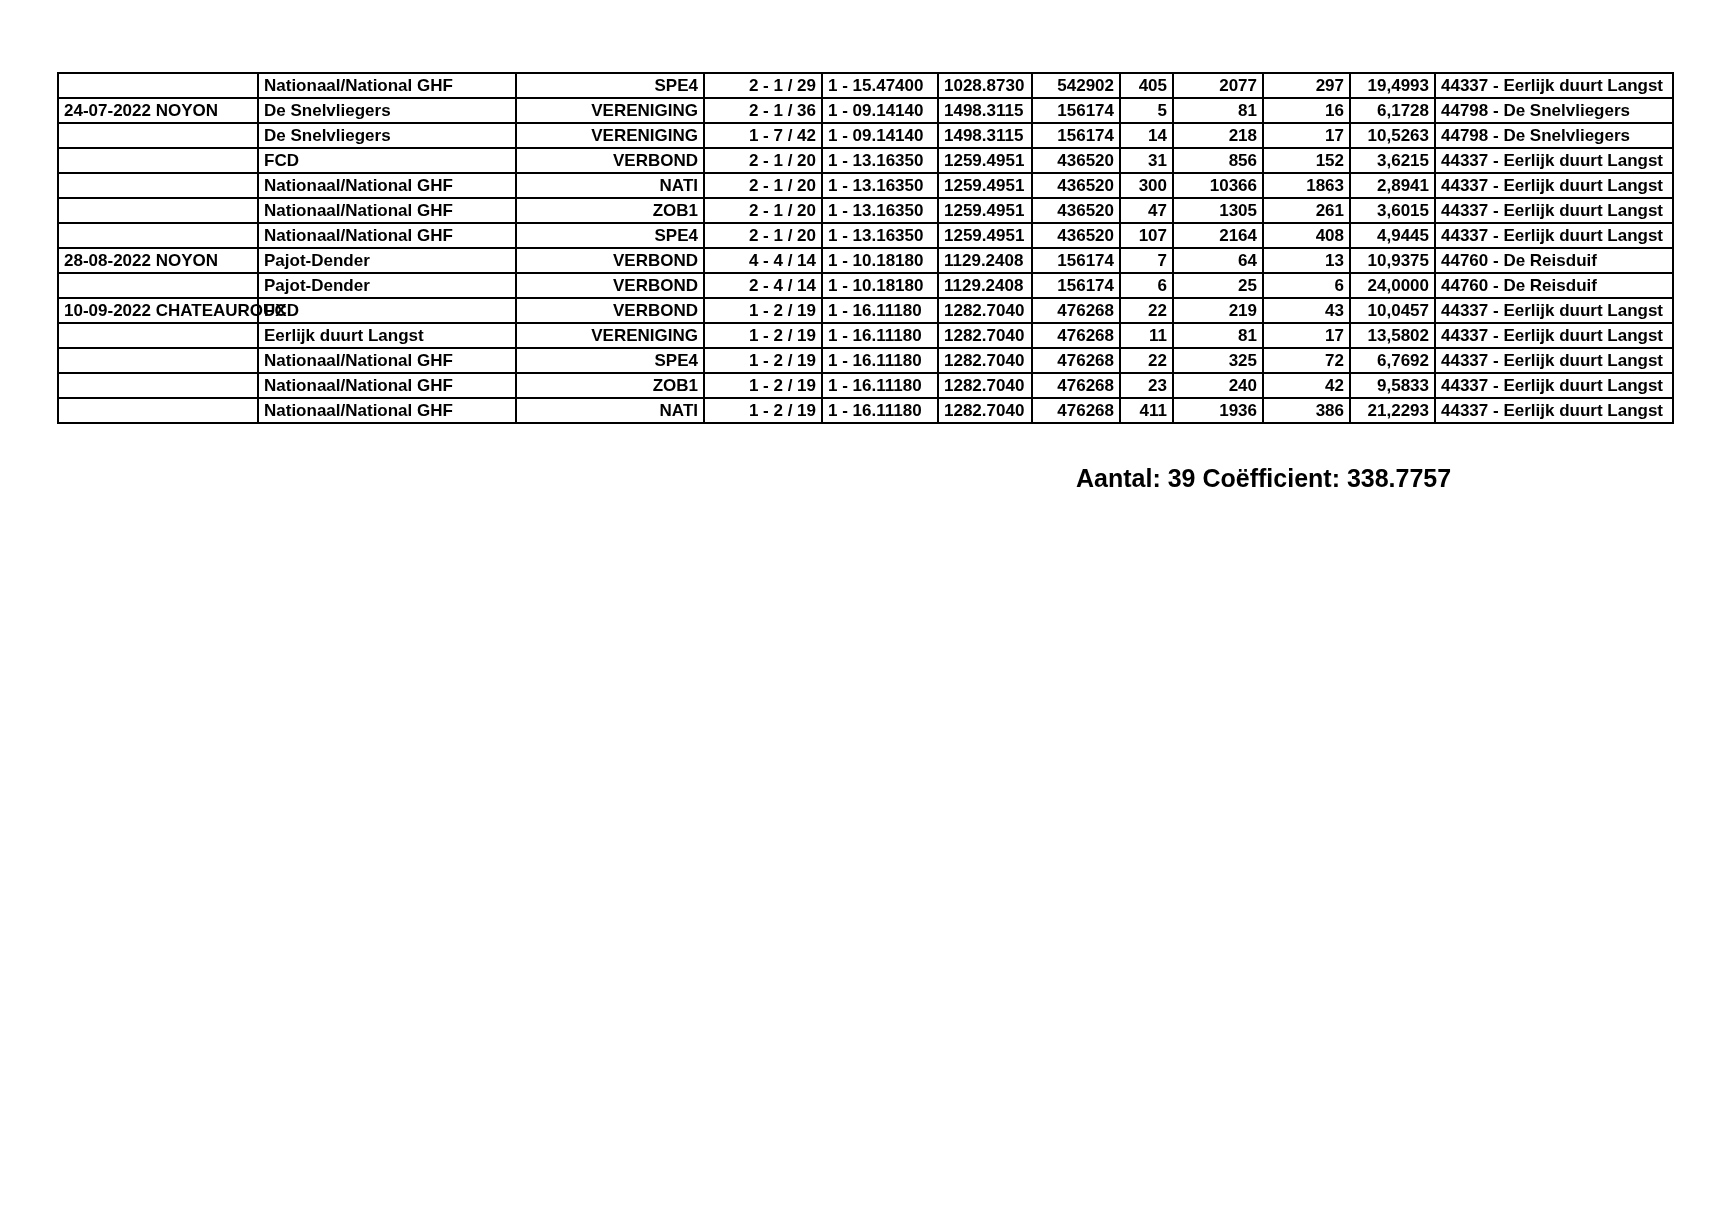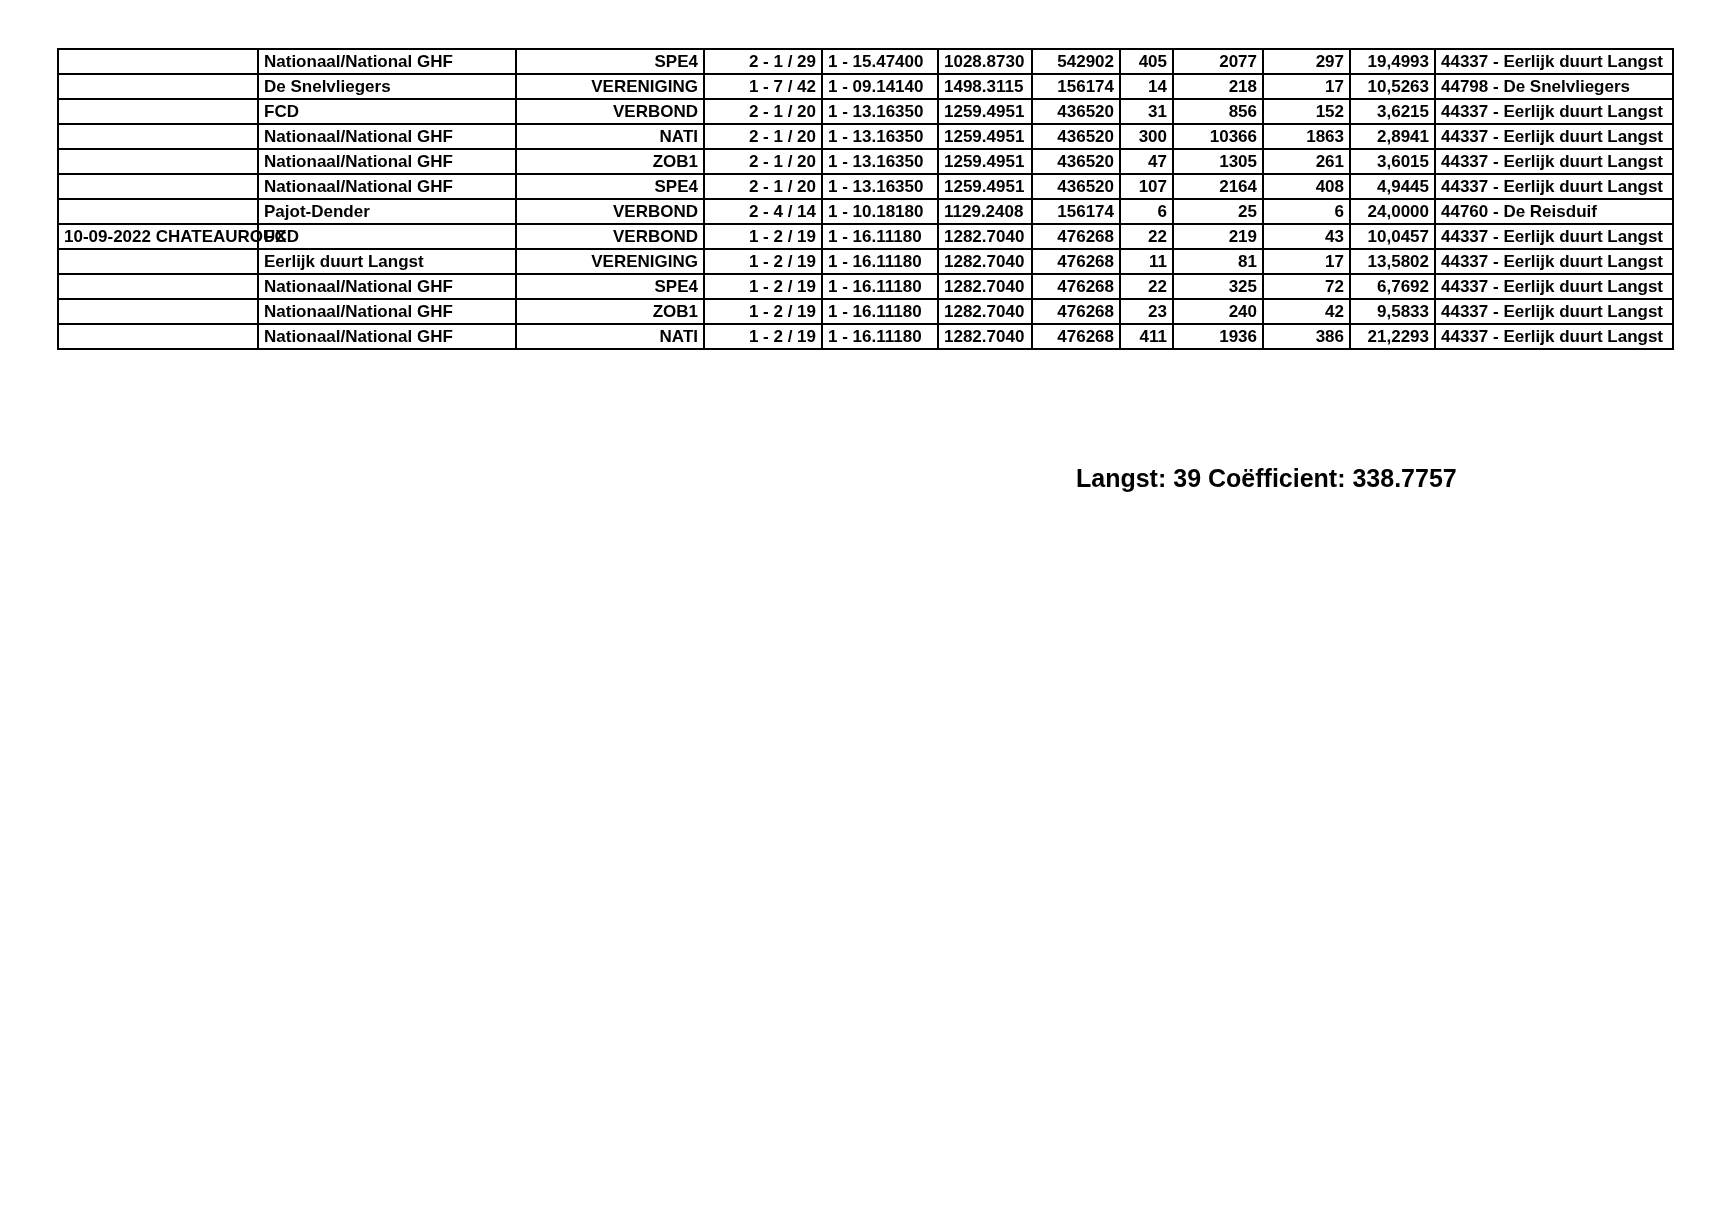--- a/index.html
+++ b/index.html
@@ -11,21 +11,21 @@
   body{
     width:1720px;height:1216px;
     background:var(--c-bg);
     position:relative;
     font-family:"Liberation Sans", sans-serif;
     color:var(--c-text);
     overflow:hidden;
   }
   .results-table{
     position:absolute;
-    left:57px;top:48px;
+    left:57px;top:72px;
     border-collapse:collapse;
     table-layout:fixed;
     width:1615px;
   }
   .results-table td{
     border:2px solid var(--c-border);
     height:23px;
     line-height:23px;
     padding:0 5px;
     font-size:17px;
@@ -80,20 +80,34 @@
     <td>1 - 15.47400</td>
     <td>1028.8730</td>
     <td>542902</td>
     <td>405</td>
     <td>2077</td>
     <td>297</td>
     <td>19,4993</td>
     <td>44337 - Eerlijk duurt Langst</td>
   </tr>
       <tr>
+    <td>24-07-2022 NOYON</td>
+    <td>De Snelvliegers</td>
+    <td>VERENIGING</td>
+    <td>2 - 1 / 36</td>
+    <td>1 - 09.14140</td>
+    <td>1498.3115</td>
+    <td>156174</td>
+    <td>5</td>
+    <td>81</td>
+    <td>16</td>
+    <td>6,1728</td>
+    <td>44798 - De Snelvliegers</td>
+  </tr>
+      <tr>
     <td></td>
     <td>De Snelvliegers</td>
     <td>VERENIGING</td>
     <td>1 - 7 / 42</td>
     <td>1 - 09.14140</td>
     <td>1498.3115</td>
     <td>156174</td>
     <td>14</td>
     <td>218</td>
     <td>17</td>
@@ -150,20 +164,34 @@
     <td>1 - 13.16350</td>
     <td>1259.4951</td>
     <td>436520</td>
     <td>107</td>
     <td>2164</td>
     <td>408</td>
     <td>4,9445</td>
     <td>44337 - Eerlijk duurt Langst</td>
   </tr>
       <tr>
+    <td>28-08-2022 NOYON</td>
+    <td>Pajot-Dender</td>
+    <td>VERBOND</td>
+    <td>4 - 4 / 14</td>
+    <td>1 - 10.18180</td>
+    <td>1129.2408</td>
+    <td>156174</td>
+    <td>7</td>
+    <td>64</td>
+    <td>13</td>
+    <td>10,9375</td>
+    <td>44760 - De Reisduif</td>
+  </tr>
+      <tr>
     <td></td>
     <td>Pajot-Dender</td>
     <td>VERBOND</td>
     <td>2 - 4 / 14</td>
     <td>1 - 10.18180</td>
     <td>1129.2408</td>
     <td>156174</td>
     <td>6</td>
     <td>25</td>
     <td>6</td>
@@ -237,17 +265,17 @@
     <td>411</td>
     <td>1936</td>
     <td>386</td>
     <td>21,2293</td>
     <td>44337 - Eerlijk duurt Langst</td>
   </tr>
     </tbody>
 </table>
 
 <div class="summary">
-  <span>Langst:</span>
+  <span>Aantal:</span>
   <span>39</span>
   <span>Coëfficient:</span>
   <span>338.7757</span>
 </div>
 
 </body></html>

